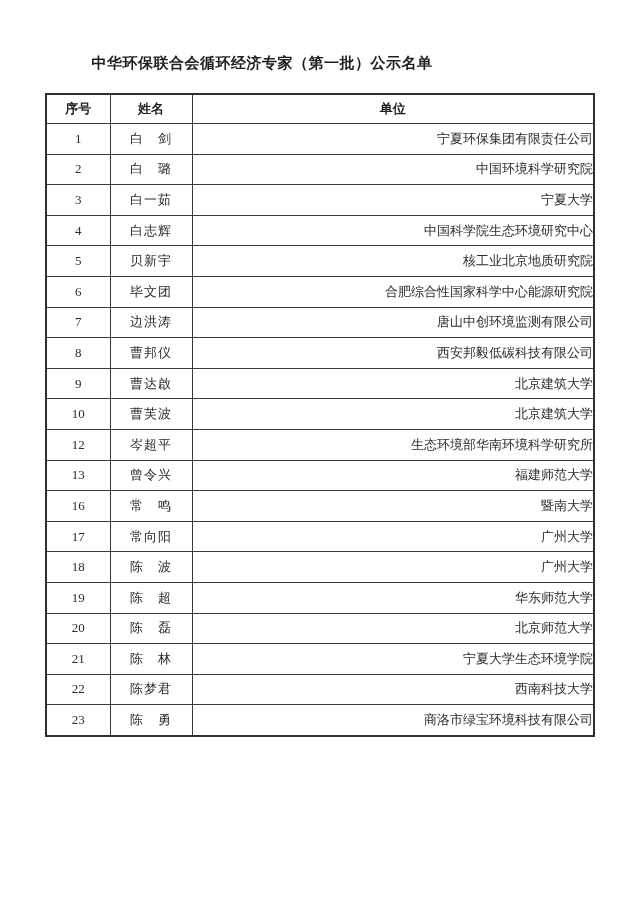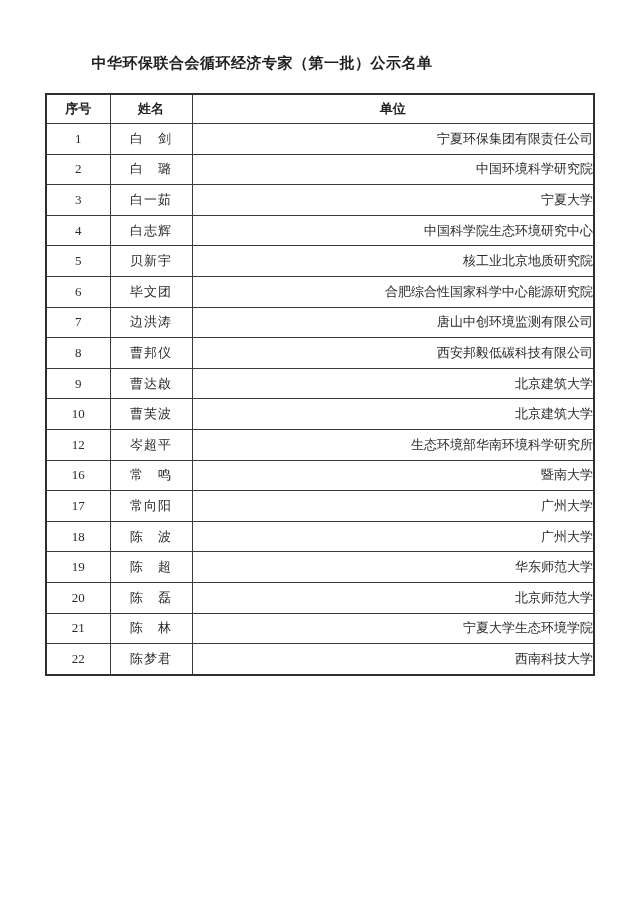--- a/index.html
+++ b/index.html
@@ -130,20 +130,25 @@
           <td class="td-no">10</td>
           <td class="td-name">曹芙波</td>
           <td class="td-org">北京建筑大学</td>
         </tr>
         <tr>
           <td class="td-no">12</td>
           <td class="td-name">岑超平</td>
           <td class="td-org">生态环境部华南环境科学研究所</td>
         </tr>
         <tr>
+          <td class="td-no">13</td>
+          <td class="td-name">曾令兴</td>
+          <td class="td-org">福建师范大学</td>
+        </tr>
+        <tr>
           <td class="td-no">16</td>
           <td class="td-name">常　鸣</td>
           <td class="td-org">暨南大学</td>
         </tr>
         <tr>
           <td class="td-no">17</td>
           <td class="td-name">常向阳</td>
           <td class="td-org">广州大学</td>
         </tr>
         <tr>
@@ -164,15 +169,20 @@
         <tr>
           <td class="td-no">21</td>
           <td class="td-name">陈　林</td>
           <td class="td-org">宁夏大学生态环境学院</td>
         </tr>
         <tr>
           <td class="td-no">22</td>
           <td class="td-name">陈梦君</td>
           <td class="td-org">西南科技大学</td>
         </tr>
+        <tr>
+          <td class="td-no">23</td>
+          <td class="td-name">陈　勇</td>
+          <td class="td-org">商洛市绿宝环境科技有限公司</td>
+        </tr>
       </tbody>
   </table>
 </div>
 
 </body></html>

